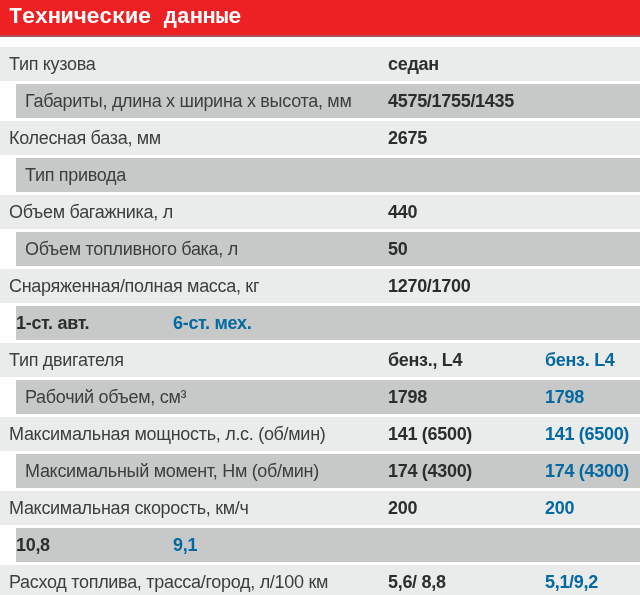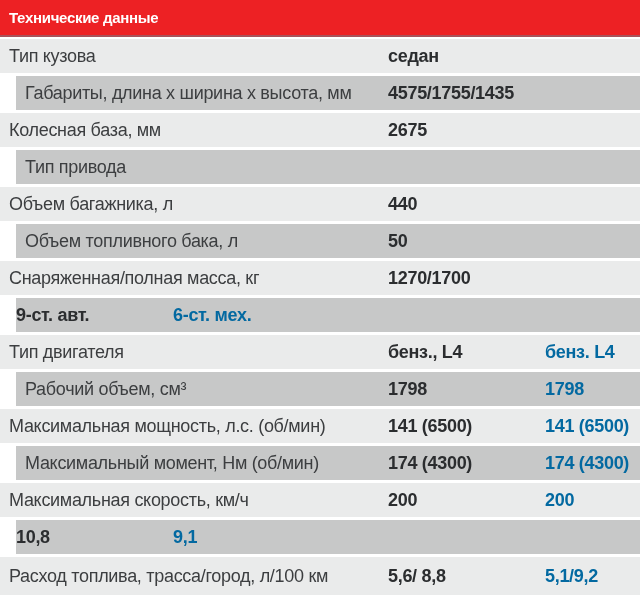--- a/index.html
+++ b/index.html
@@ -20,36 +20,37 @@
     height: 37px;
     background: #ed2124;
     border-bottom: 2px solid #a8525a;
     display: flex;
     align-items: center;
     padding-left: 9px;
     flex: 0 0 auto;
   }
   .title-bar .title-text {
     color: #ffffff;
-    font-size: 15px;
+    font-size: 22px;
     font-weight: 700;
+    font-family: Liberation Mono, monospace;
   }
   .rows {
     flex: 1 1 auto;
     display: flex;
     flex-direction: column;
   }
   .row {
     height: 34px;
     margin-top: 3px;
     display: flex;
     align-items: center;
     flex: 0 0 auto;
   }
-  .row:first-child { margin-top: 2px; }
+  .row:first-child { margin-top: 10px; }
   .row:last-child { flex: 1 0 auto; justify-content: space-between; }
   .row.light { background: #eaebeb; }
   .row.dark  { background: #c7c8c8; margin-left: 16px; }
   .cell-label {
     flex: 1 1 auto;
     padding-left: 9px;
     font-size: 18px;
     color: #3c3e40;
     white-space: nowrap;
     overflow: hidden;
@@ -117,21 +118,21 @@
       <span class="cell-v2"></span>
     </div>
 
     <div class="row light">
       <span class="cell-label">Снаряженная/полная масса, кг</span>
       <span class="cell-v1">1270/1700</span>
       <span class="cell-v2"></span>
     </div>
 
     <div class="row dark">
-      <span class="cell-v1">9-ст. авт.</span>
+      <span class="cell-v1">1-ст. авт.</span>
       <span class="cell-v2">6-ст. мех.</span>
     </div>
 
     <div class="row light">
       <span class="cell-label">Тип двигателя</span>
       <span class="cell-v1">бенз., L4</span>
       <span class="cell-v2">бенз. L4</span>
     </div>
 
     <div class="row dark">

